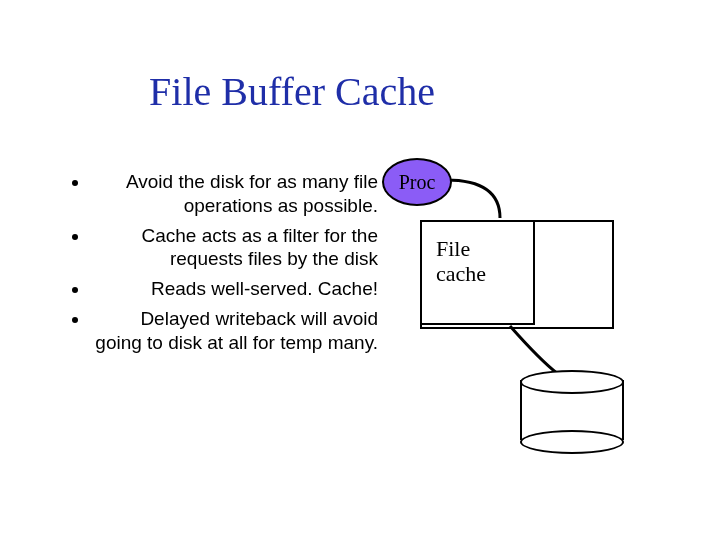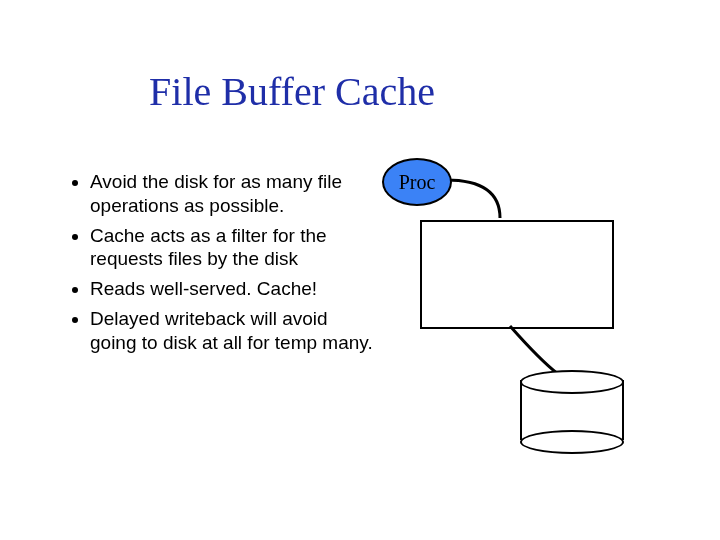--- a/index.html
+++ b/index.html
@@ -31,20 +31,21 @@
     position: absolute;
     top: 170px;
     left: 68px;
     width: 310px;
     font-size: 19px;
     line-height: 1.25;
   }
   .bullets ul {
     margin: 0;
     padding-left: 22px;
+    text-align: right;
   }
   .bullets li {
     margin-bottom: 6px;
   }
   .diagram {
     position: absolute;
     left: 390px;
     top: 160px;
     width: 310px;
     height: 340px;
@@ -80,21 +81,21 @@
     font-size: 22px;
   }
   .proc-oval {
     position: absolute;
     left: -8px;
     top: -2px;
     width: 66px;
     height: 44px;
     border: 2px solid #000;
     border-radius: 50%;
-    background: #3b82f6;
+    background: #8b5cf6;
     display: flex;
     align-items: center;
     justify-content: center;
     font-family: "Times New Roman", Times, serif;
     font-size: 20px;
   }
   .cylinder {
     position: absolute;
     left: 130px;
     top: 210px;
@@ -144,20 +145,24 @@
       <li>Cache acts as a filter for the requests files by the disk</li>
       <li>Reads well-served.  Cache!</li>
       <li>Delayed writeback will avoid going to disk at all for temp many.</li>
     </ul>
   </div>
 
   <div class="diagram">
 
     <div class="memory-box"></div>
 
+    <div class="filecache-box">
+      <span>File</span><br>
+      <span>cache</span>
+    </div>
 
 
     <svg class="connector">
 
       <path d="M 56 20 Q 110 20 110 58" stroke="#000" stroke-width="3" fill="none"></path>
 
       <path d="M 120 166 Q 150 200 168 214" stroke="#000" stroke-width="3" fill="none"></path>
     </svg>
 
     <div class="proc-oval">

